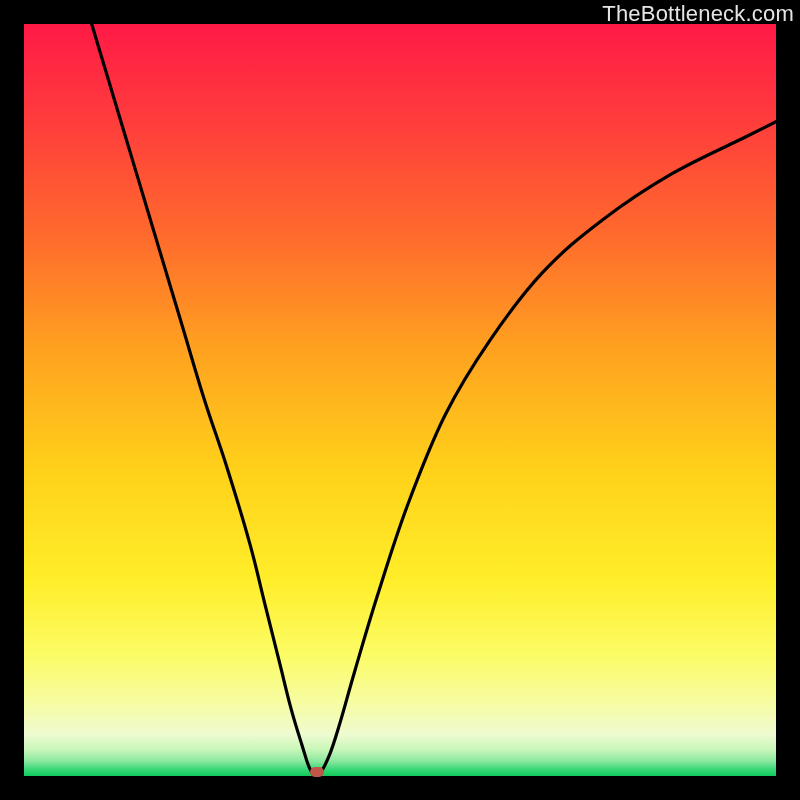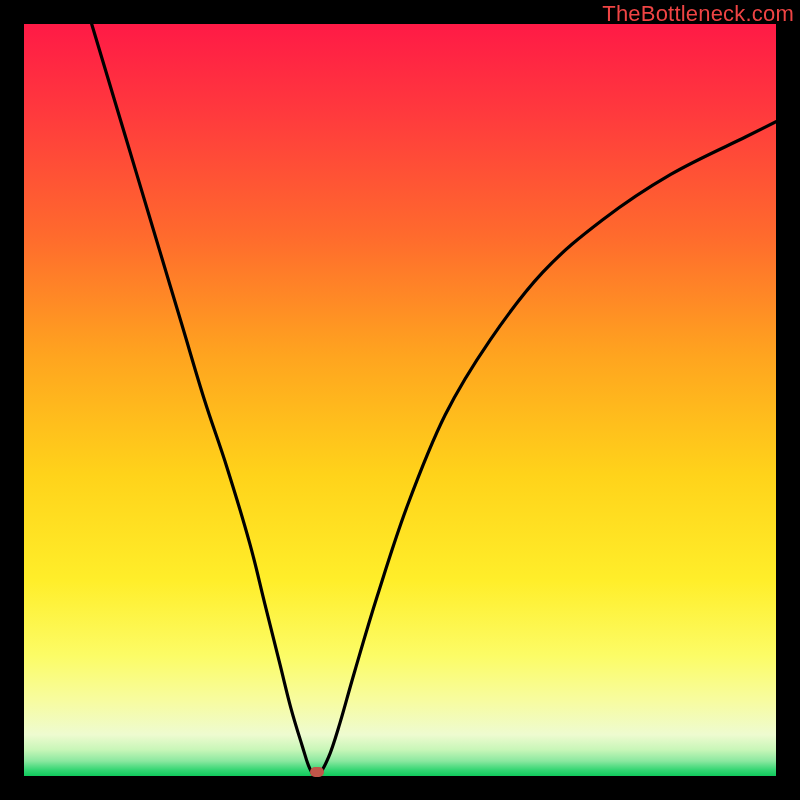--- a/index.html
+++ b/index.html
@@ -23,21 +23,21 @@
     position: absolute;
     left: 0;
     top: 0;
     width: 752px;
     height: 752px;
   }
   .watermark {
     position: absolute;
     top: 1px;
     right: 6px;
-    color: #ef4444;
+    color: #e5e5e5;
     font-size: 22px;
     letter-spacing: 0.2px;
     font-weight: 500;
     user-select: none;
   }
   .marker {
     position: absolute;
     width: 14px;
     height: 10px;
     border-radius: 5px;

